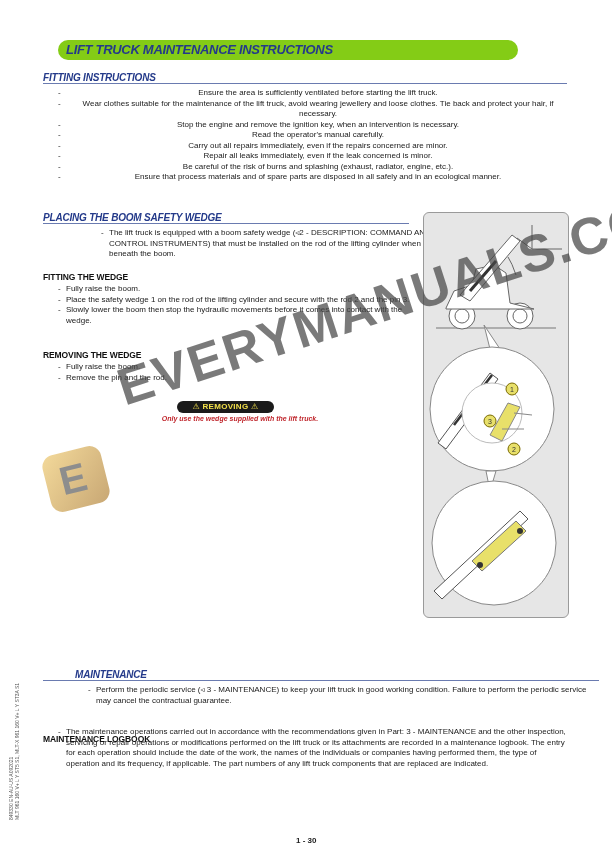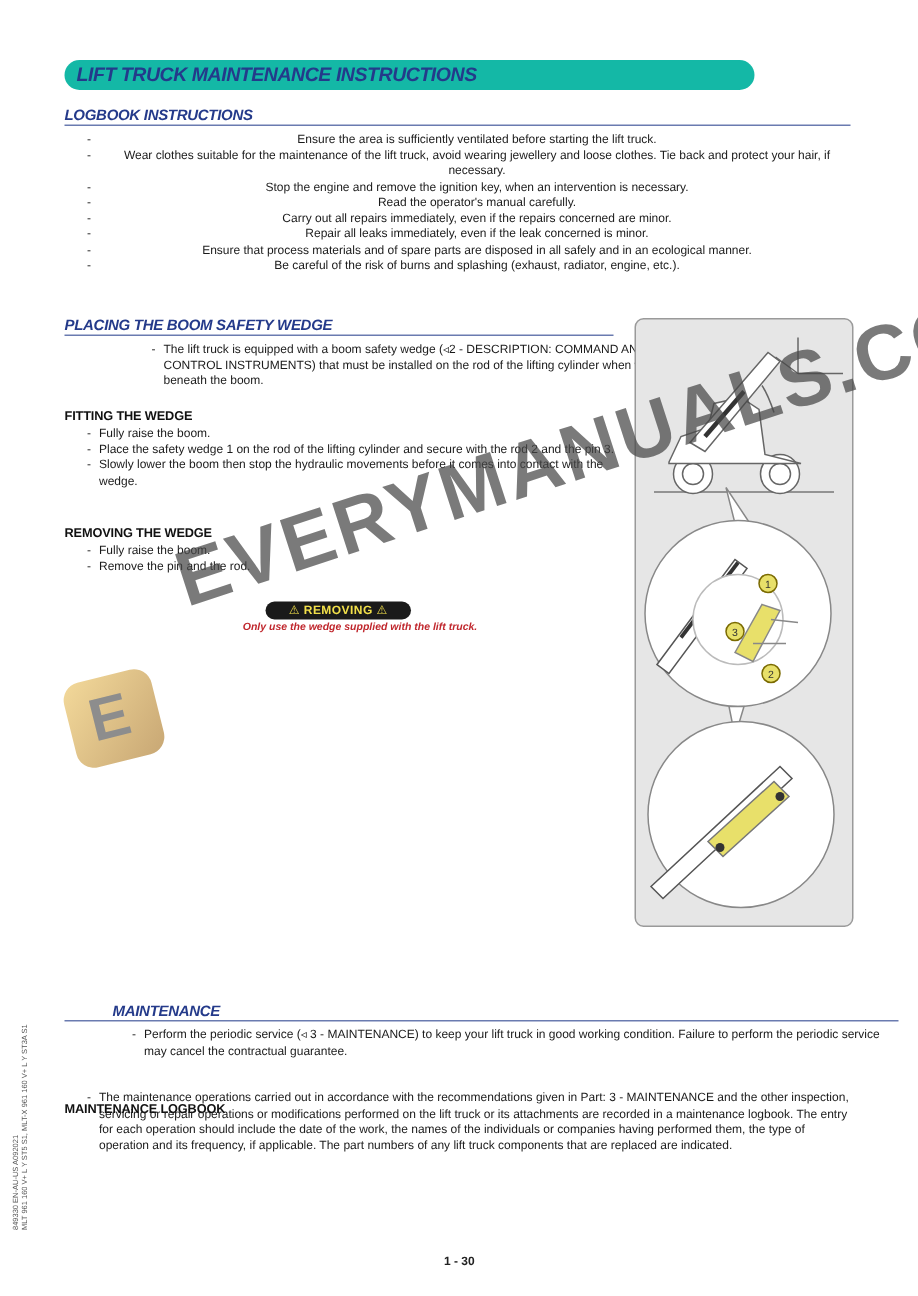--- a/index.html
+++ b/index.html
@@ -1,21 +1,21 @@
 <!DOCTYPE html>
 <html><head>
 <meta charset="utf-8">
 <style>
   html, body { margin: 0; padding: 0; background: #ffffff; }
   body { width: 612px; height: 864px; position: relative; overflow: hidden;
          font-family: "Liberation Sans", "DejaVu Sans", sans-serif; color: #1a1a1a; }
   .page { position: absolute; left: 0; top: 0; width: 612px; height: 864px; }
 
-  .title-bar { position: absolute; left: 43px; top: 40px; width: 460px; height: 20px;
-               background: #14b8a6; border-radius: 10px; }
+  .title-bar { position: absolute; left: 58px; top: 40px; width: 460px; height: 20px;
+               background: #84cc16; border-radius: 10px; }
   .title-bar span { position: absolute; left: 8px; top: 2px; font-size: 13px; font-weight: bold;
                     font-style: italic; color: #243a8a; letter-spacing: -0.3px; }
 
   .sec-head { position: absolute; font-size: 10px; font-weight: bold; font-style: italic;
               color: #243a8a; border-bottom: 1px solid #6a7bb0; letter-spacing: -0.2px; }
   .sub-head { position: absolute; font-size: 8.5px; font-weight: bold; color: #111; letter-spacing: -0.1px; }
 
   .list { position: absolute; margin: 0; padding: 0; list-style: none; font-size: 8px; line-height: 10.5px; color: #1a1a1a; }
   .list li { position: relative; padding-left: 8px; }
   .list li::before { content: "-"; position: absolute; left: 0; }
@@ -42,30 +42,30 @@
 </style>
 </head>
 <body>
 
 <div class="page">
 
   <div class="title-bar">
     <span>LIFT TRUCK MAINTENANCE INSTRUCTIONS</span>
   </div>
 
-  <div class="sec-head" style="left:43px; top:72px; width:524px;">LOGBOOK INSTRUCTIONS</div>
+  <div class="sec-head" style="left:43px; top:72px; width:524px;">FITTING INSTRUCTIONS</div>
   <ul class="list" style="left:58px; top:88px; width:512px;text-align:center;">
     <li>Ensure the area is sufficiently ventilated before starting the lift truck.</li>
     <li>Wear clothes suitable for the maintenance of the lift truck, avoid wearing jewellery and loose clothes. Tie back and protect your hair, if necessary.</li>
     <li>Stop the engine and remove the ignition key, when an intervention is necessary.</li>
     <li>Read the operator's manual carefully.</li>
     <li>Carry out all repairs immediately, even if the repairs concerned are minor.</li>
     <li>Repair all leaks immediately, even if the leak concerned is minor.</li>
+    <li>Be careful of the risk of burns and splashing (exhaust, radiator, engine, etc.).</li>
     <li>Ensure that process materials and of spare parts are disposed in all safely and in an ecological manner.</li>
-    <li>Be careful of the risk of burns and splashing (exhaust, radiator, engine, etc.).</li>
   </ul>
 
   <div class="sec-head" style="left:43px; top:212px; width:366px;">PLACING THE BOOM SAFETY WEDGE</div>
   <ul class="list" style="left:58px; top:228px; width:352px;margin-left:43px;">
     <li>The lift truck is equipped with a boom safety wedge (◃2 - DESCRIPTION: COMMAND AND CONTROL INSTRUMENTS) that must be installed on the rod of the lifting cylinder when working beneath the boom.</li>
   </ul>
 
   <div class="sub-head" style="left:43px; top:272px;">FITTING THE WEDGE</div>
   <ul class="list" style="left:58px; top:284px; width:352px;">
     <li>Fully raise the boom.</li>

